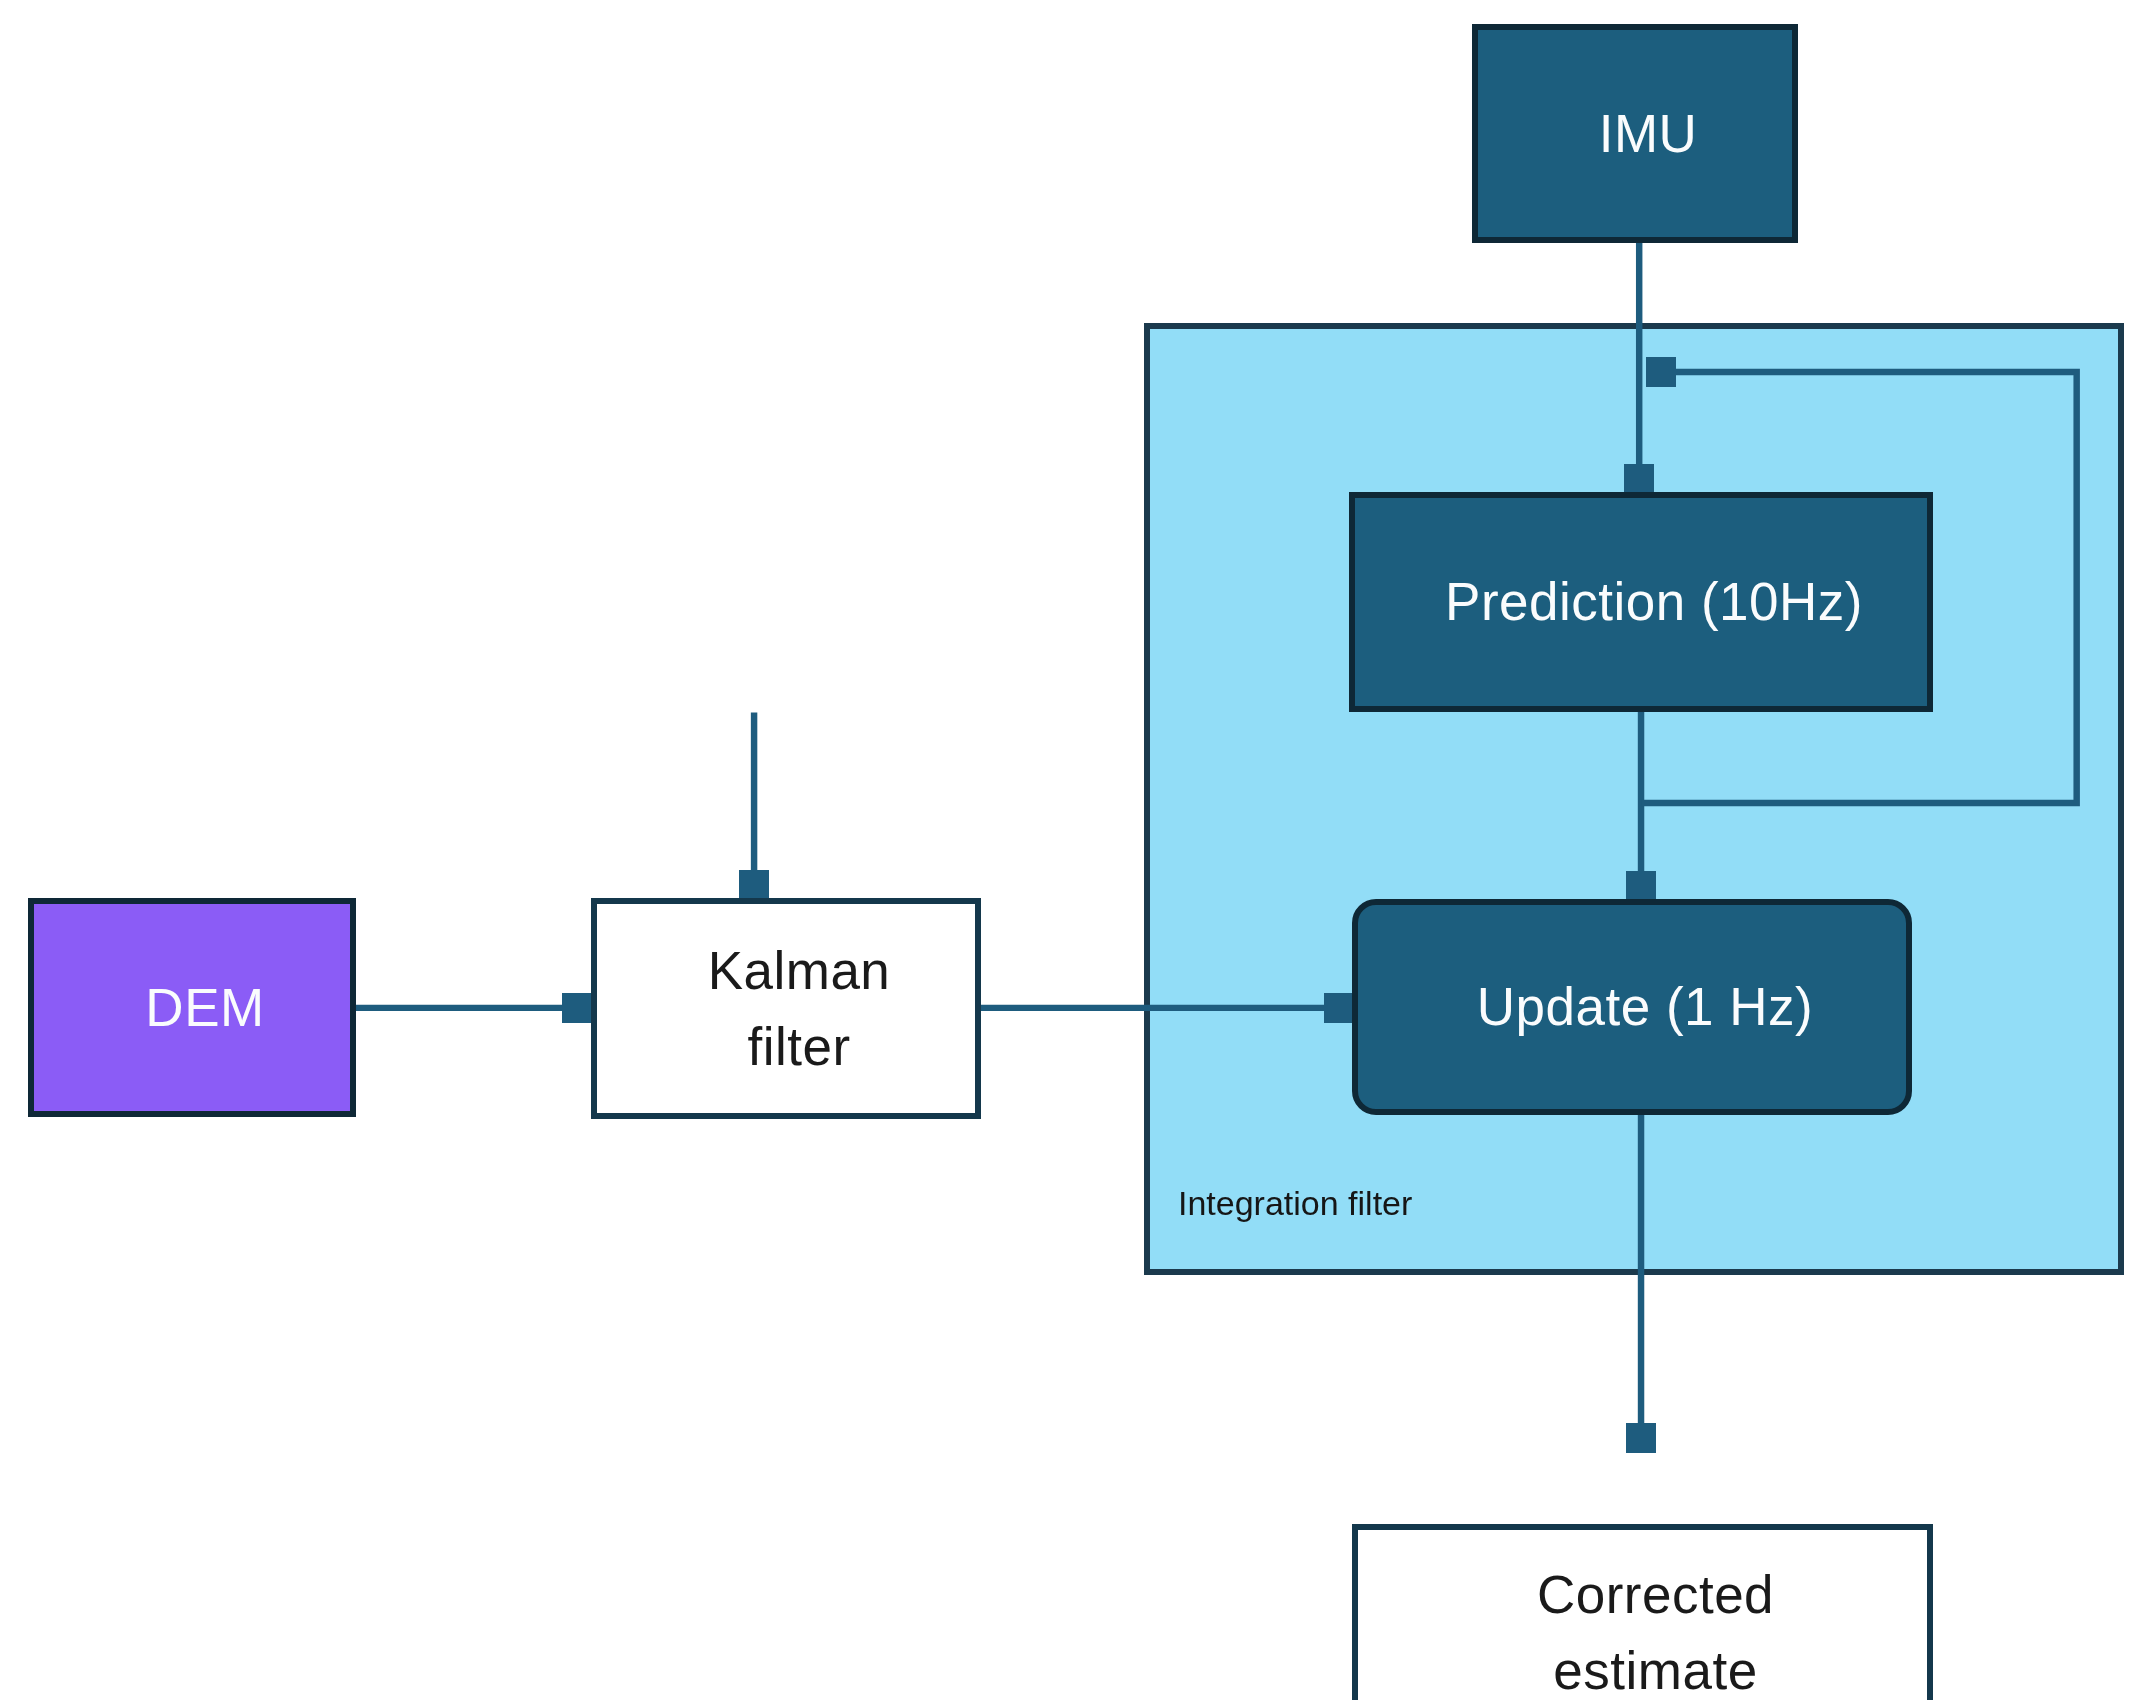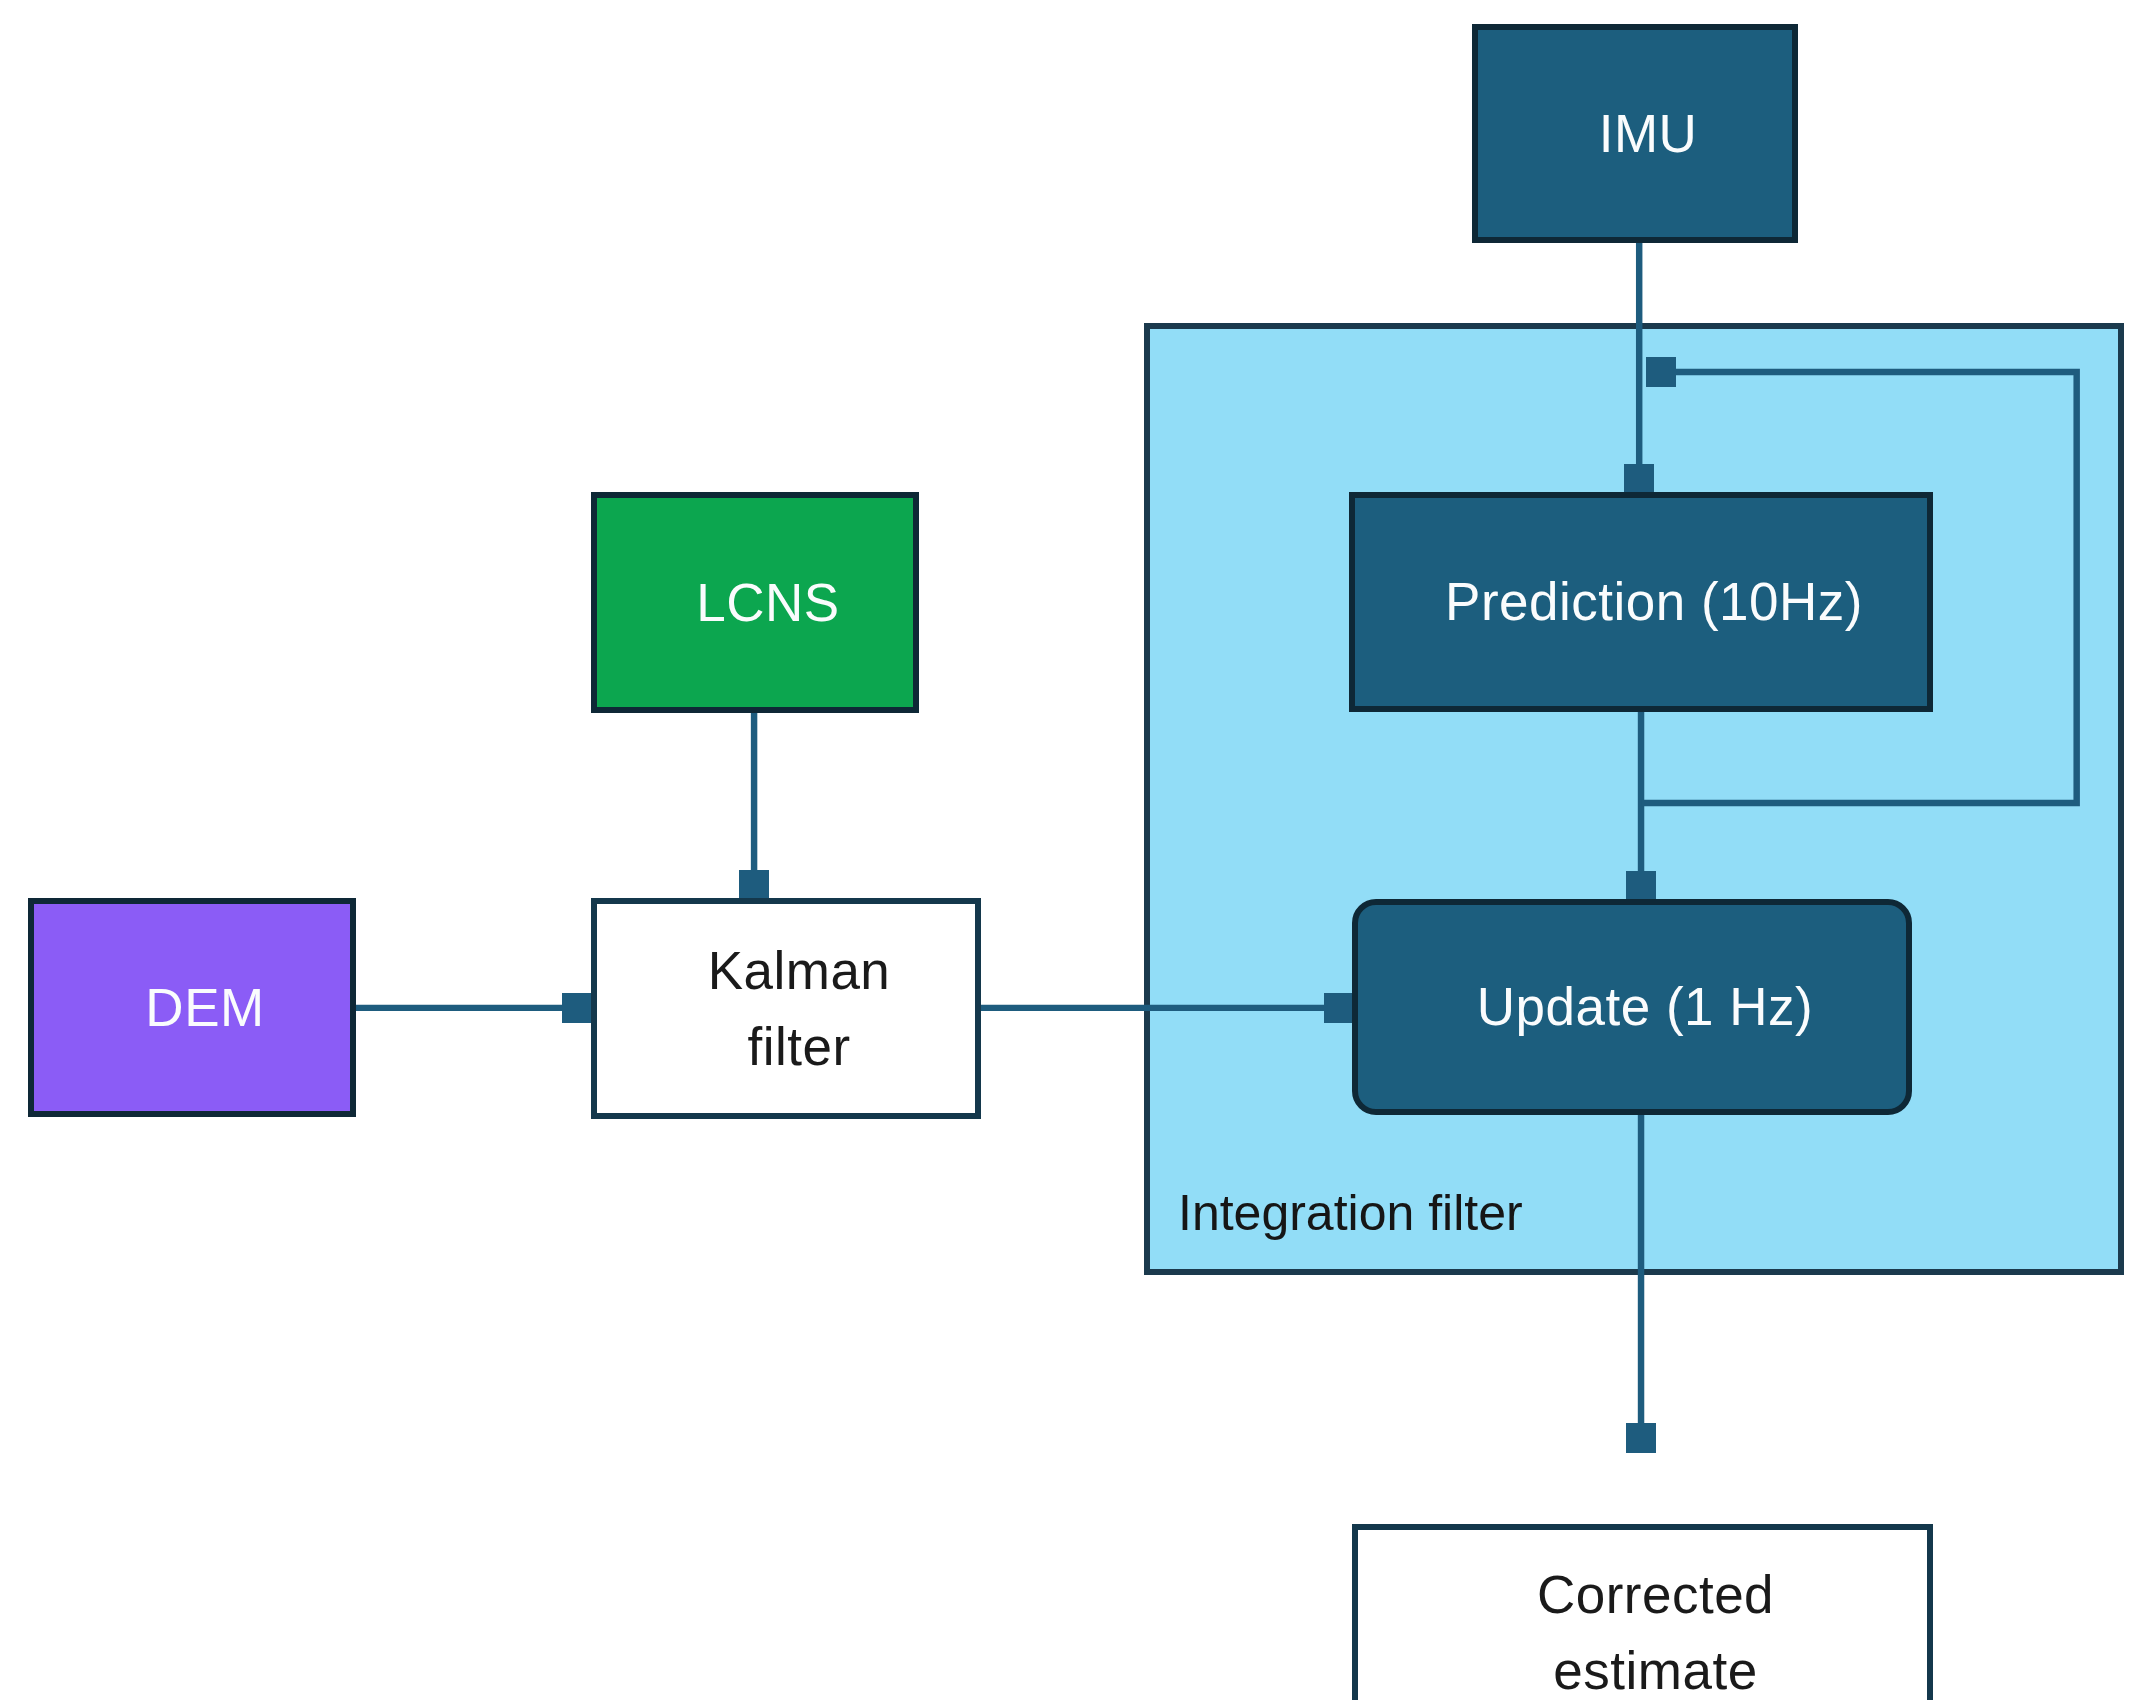--- a/index.html
+++ b/index.html
@@ -49,21 +49,21 @@
     position: absolute;
     box-sizing: border-box;
     left: 1144px; top: 323px; width: 980px; height: 952px;
     background: #92DDF7;
     border: 6.5px solid #1B3A4D;
   }
   #integration-label {
     position: absolute;
     left: 1178px;
     top: 1184px;
-    font-size: 50px;
+    font-size: 34px;
     color: #161616;
     white-space: nowrap;
   }
   #connector-layer {
     position: absolute;
     left: 0; top: 0;
     width: 2157px; height: 1701px;
     pointer-events: none;
   }
   #connector-layer path {
@@ -92,23 +92,20 @@
     <path d="M993 1092 H1452" marker-end="url(#arrow)"></path>
     <path d="M1778 771 V961" marker-end="url(#arrow)"></path>
     <path d="M1778 870 H2250 V403 H1798" marker-end="url(#arrow)"></path>
     <path d="M1778 1208 V1560" marker-end="url(#arrow)"></path>
   </svg>
 
   <div class="node box-dark" id="imu-box">
     <span class="lbl">IMU</span>
   </div>
 
-  <div class="node box-green" id="lcns-box">
-    <span class="lbl">LCNS</span>
-  </div>
 
   <div class="node box-red" id="dem-box">
     <span class="lbl">DEM</span>
   </div>
 
   <div class="node box-white" id="kalman-box">
     <span class="lbl">Kalman</span>
     <span class="lbl">filter</span>
   </div>
 

